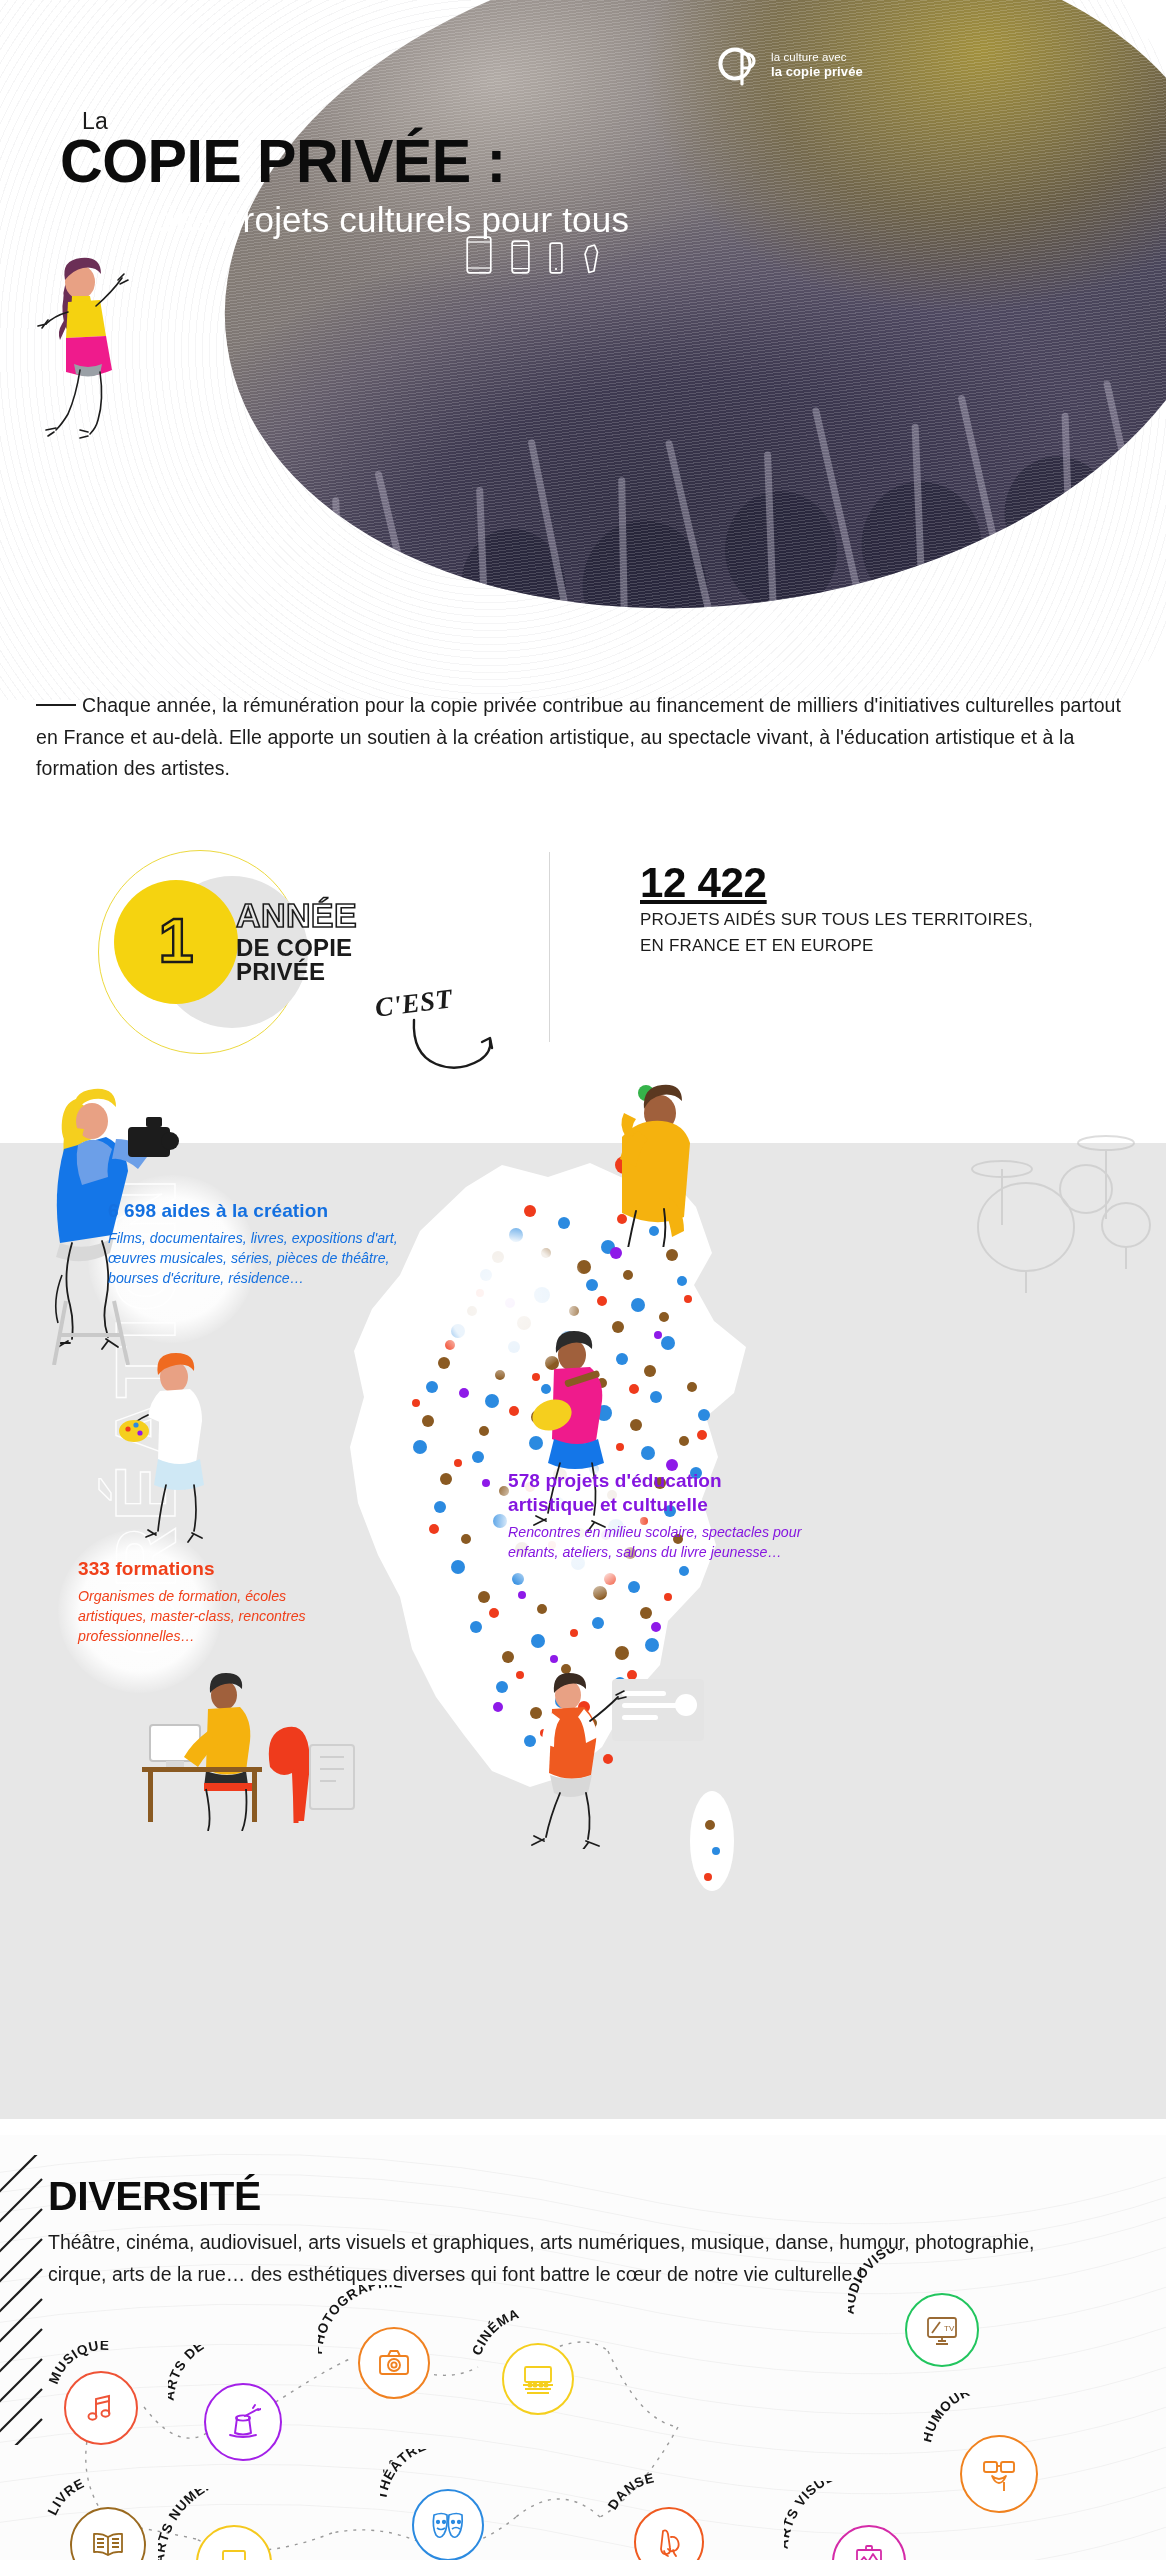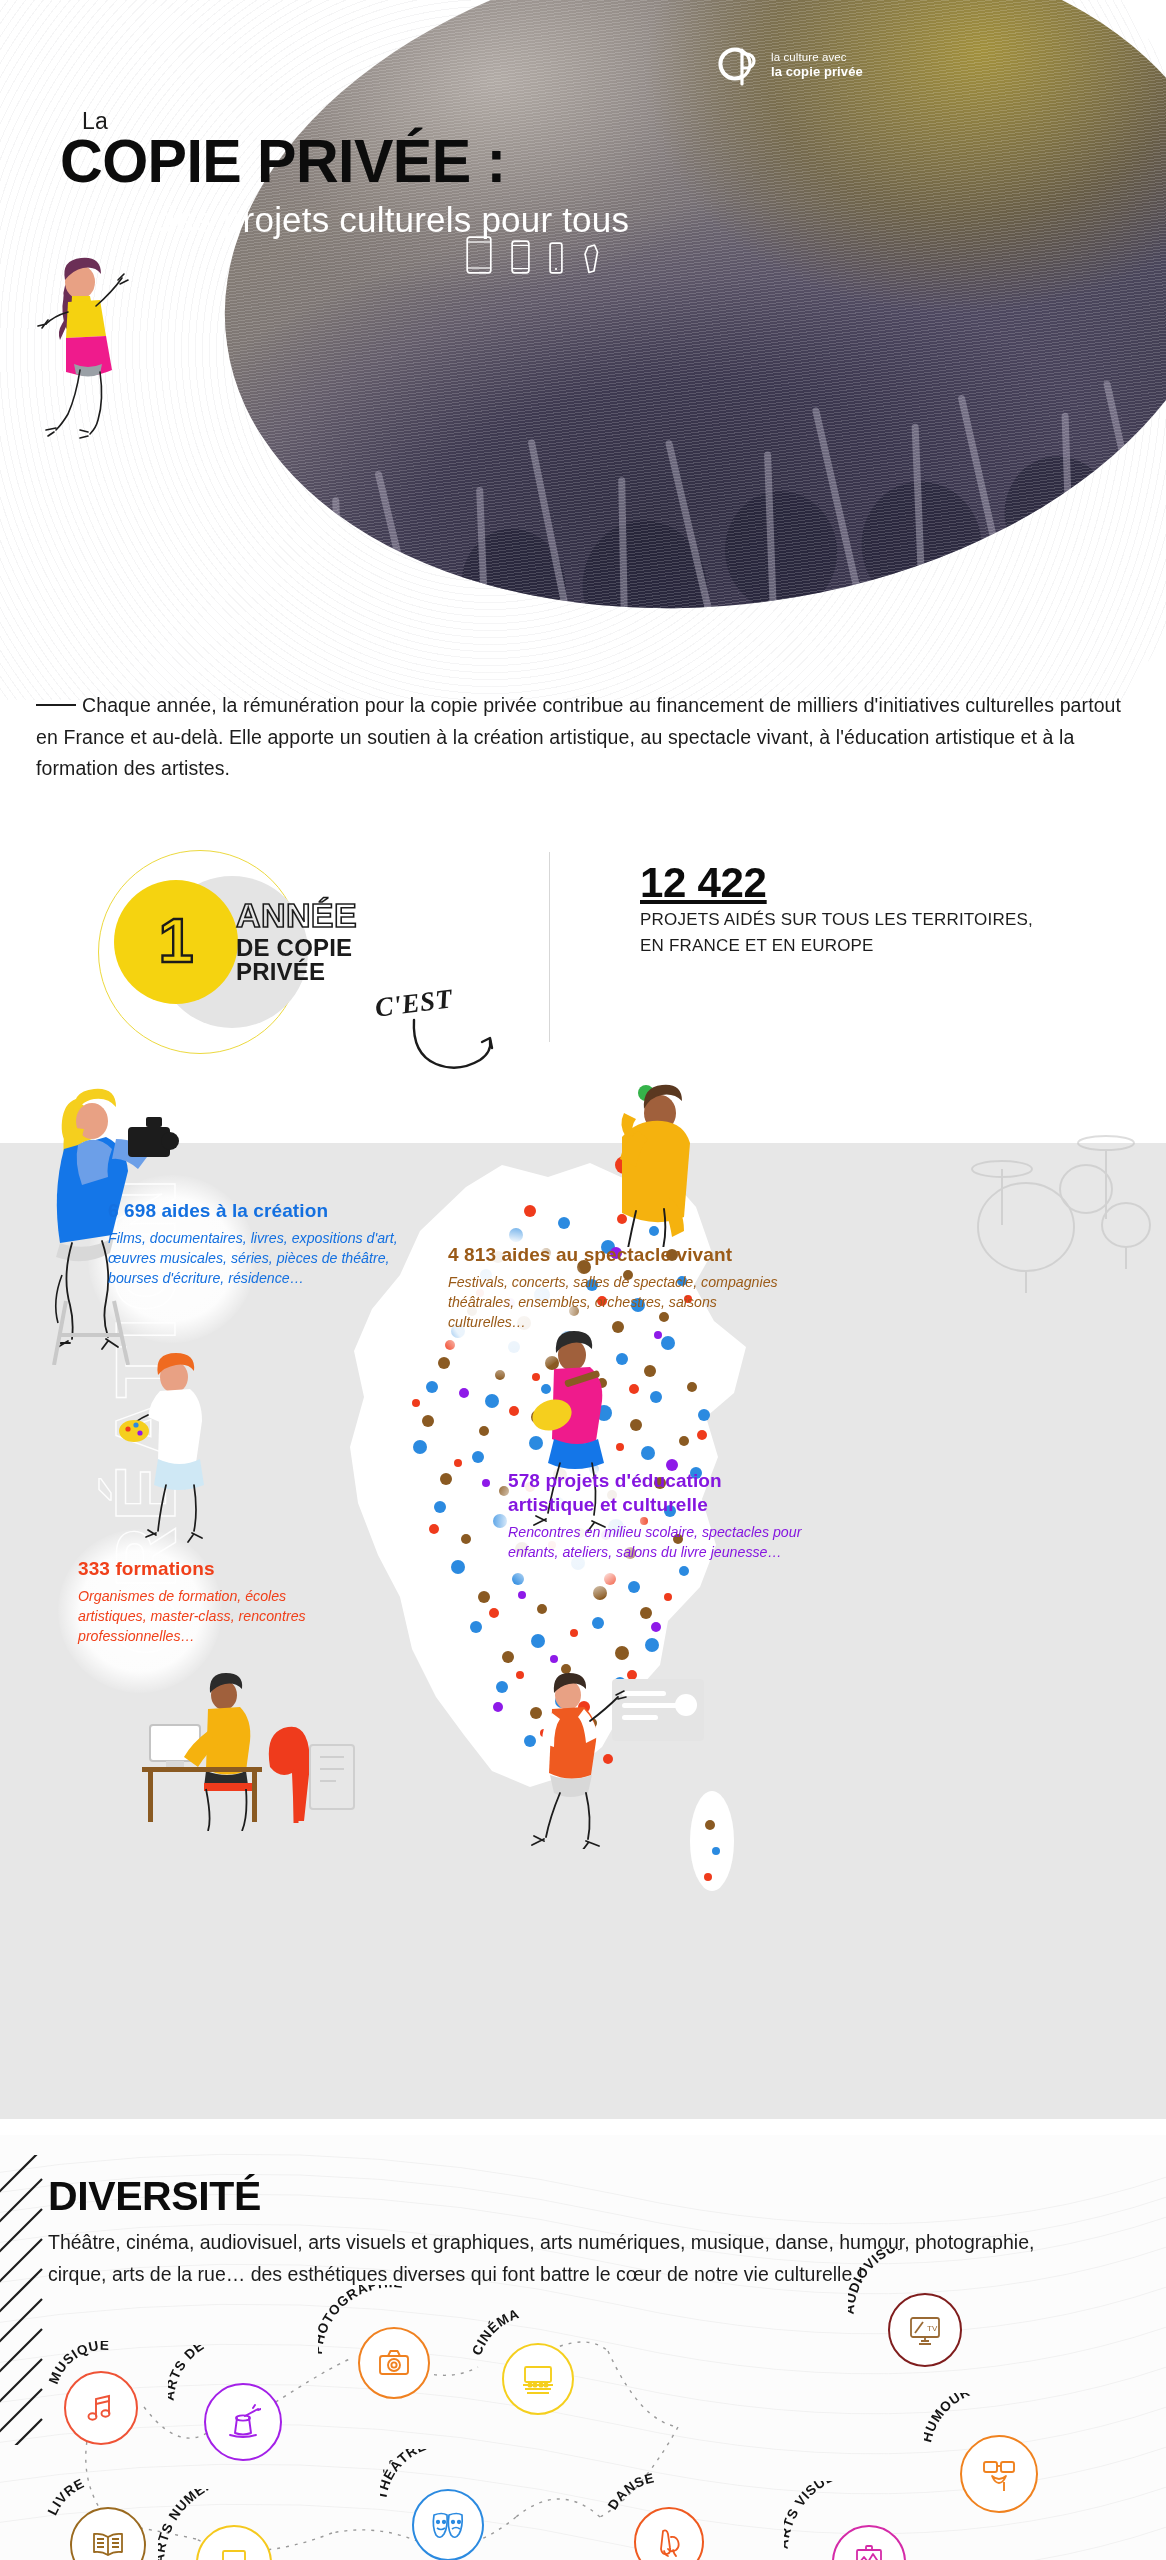--- a/index.html
+++ b/index.html
@@ -660,24 +660,20 @@
         <path d="M70 124 q6 26 2 46"></path>
         <path d="M70 172 l13 5 m-11 -3 l-6 8"></path>
       </g>
     </svg>
 
     <div class="statblock sb-creation">
       <h3><span class="n">6 698</span> <span>aides à la création</span></h3>
       <p>Films, documentaires, livres, expositions d'art, œuvres musicales, séries, pièces de théâtre, bourses d'écriture, résidence…</p>
     </div>
 
-    <div class="statblock sb-spectacle">
-      <h3><span class="n">4 813</span> <span>aides au spectacle vivant</span></h3>
-      <p>Festivals, concerts, salles de spectacle, compagnies théâtrales, ensembles, orchestres, saisons culturelles…</p>
-    </div>
 
     <div class="statblock sb-education">
       <h3><span class="n">578</span> <span>projets d'éducation artistique et culturelle</span></h3>
       <p>Rencontres en milieu scolaire, spectacles pour enfants, ateliers, salons du livre jeunesse…</p>
     </div>
 
     <div class="statblock sb-formation">
       <h3><span class="n">333</span> <span>formations</span></h3>
       <p>Organismes de formation, écoles artistiques, master-class, rencontres professionnelles…</p>
     </div>
@@ -801,21 +797,21 @@
             </g>
           </svg>
         </div>
         <svg class="cat-label" style="left:-10px; top:-10px;" width="130" height="66" viewBox="0 0 130 66">
           <path id="arcCin" d="M8 60 A58 58 0 0 1 122 50" fill="none"></path>
           <text><textPath href="#arcCin" startOffset="8%">CINÉMA</textPath></text>
         </svg>
       </div>
 
       <div class="cat" style="left:856px; top:-48px;">
-        <div class="cat-circle" style="left:32px; top:26px; width:74px; height:74px; border:2px solid #7f1d1d;">
+        <div class="cat-circle" style="left:49px; top:26px; width:74px; height:74px; border:2px solid #22c55e;">
           <svg width="36" height="32" viewBox="0 0 36 32">
             <g fill="none" stroke="#9a6a34" stroke-width="1.8" stroke-linejoin="round">
               <rect x="4" y="4" width="28" height="19" rx="2"></rect>
               <path d="M14 27 h8 M12 30 h12 M18 23 v4"></path>
               <path d="M8 19 L16 8"></path>
               <text x="20" y="17" font-size="8" fill="#9a6a34" stroke="none" font-family="Liberation Sans, sans-serif">TV</text>
             </g>
           </svg>
         </div>
         <svg class="cat-label" style="left:-8px; top:-18px;" width="150" height="80" viewBox="0 0 150 80">

